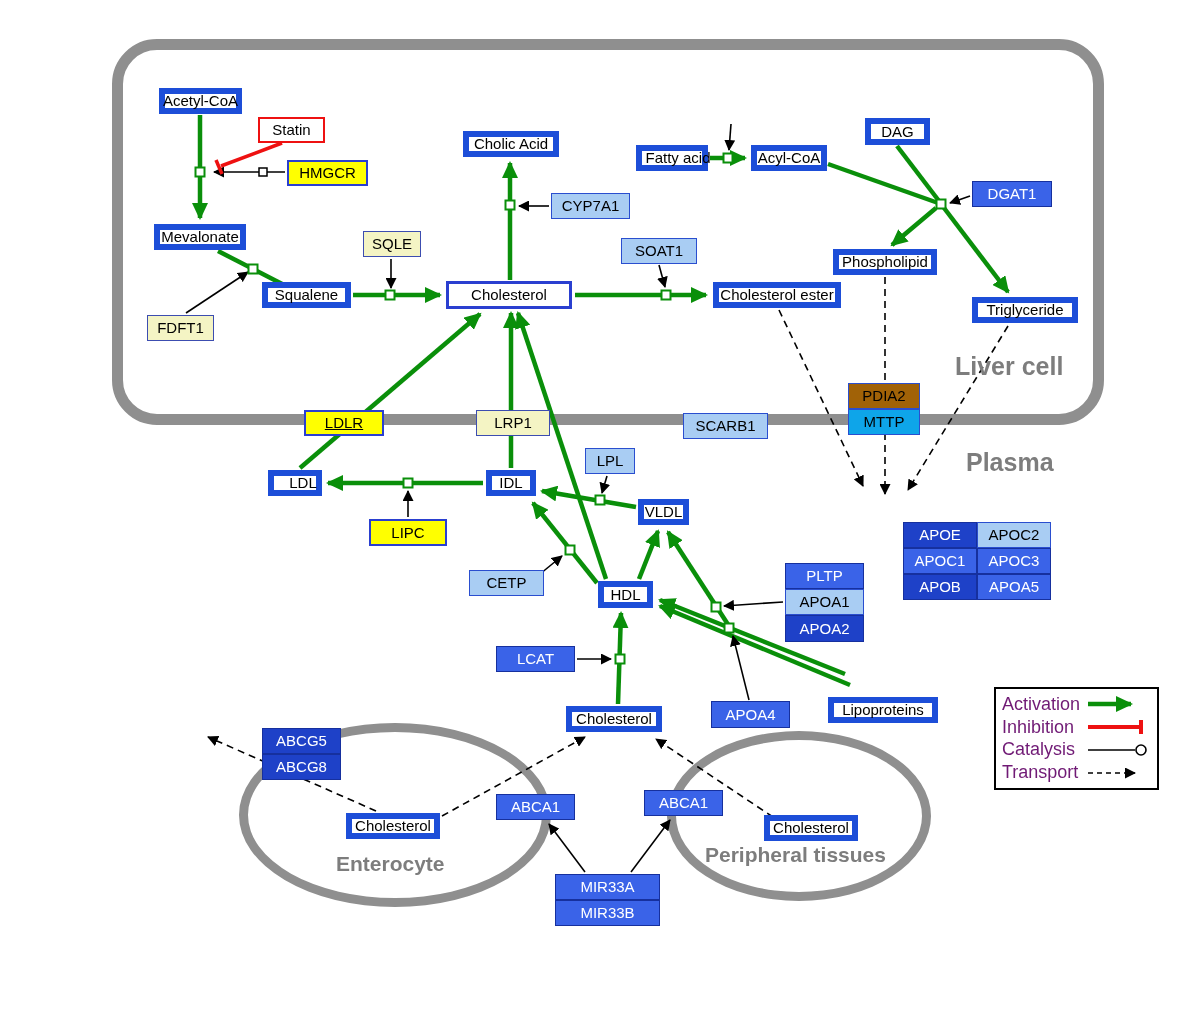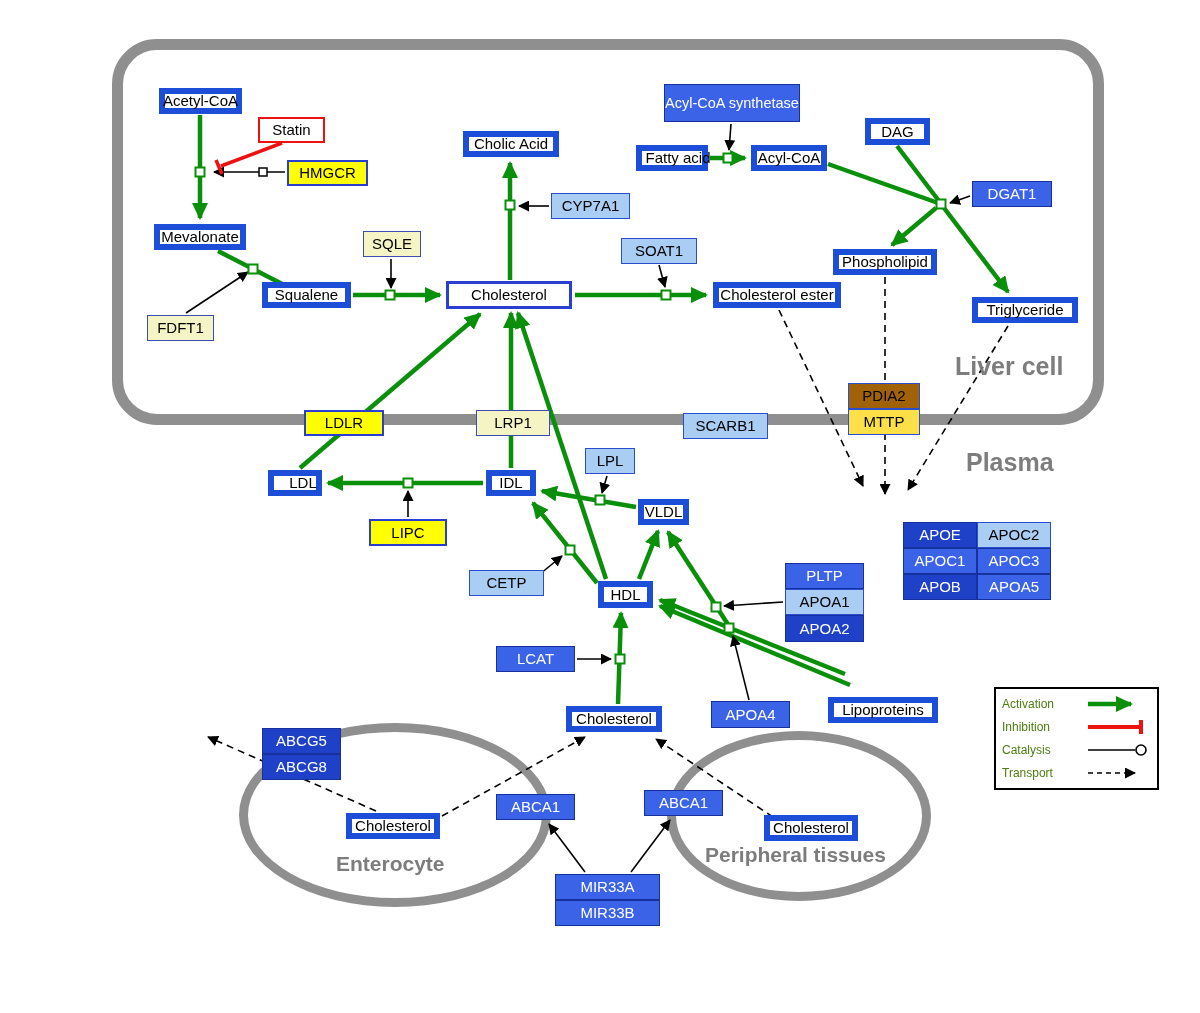--- a/index.html
+++ b/index.html
@@ -13,29 +13,29 @@
         box-sizing:border-box;background:#fff;color:#000;font-size:15px;line-height:16px;
         text-align:center;z-index:3;white-space:nowrap;}
   .wrap{white-space:normal;font-size:14.5px;line-height:17px;}
   .m{border:6px solid #1d4ed8;}
   .m-thick{border:3px solid #2a3fd0;}
   .drug{border:2.5px solid #ee1111;}
   .gy{background:#ffff00;border:2px solid #2a3fd0;}
   .gpy{background:#f4f4c4;border:1.5px solid #3c4db0;}
   .glb{background:#a9cdf3;border:1.5px solid #2a4ecf;}
   .glb-light{background:#a16207;border:1.5px solid #2a4ecf;}
-  .glb2{background:#fde047;border:1.5px solid #2a4ecf;}
+  .glb2{background:#0ea5e9;border:1.5px solid #2a4ecf;}
   .gb{background:#3a63e8;border:1.5px solid #16309e;color:#fff;}
   .gdb{background:#1e41c8;border:1.5px solid #16309e;color:#fff;}
   .comp-label{position:absolute;font-weight:bold;color:#7d7d7d;z-index:3;}
   .legend{position:absolute;left:994px;top:687px;width:165px;height:103px;border:2px solid #000;
           background:#fff;z-index:4;box-sizing:border-box;padding:4px 6px;display:flex;
           flex-direction:column;justify-content:space-around;}
   .leg-row{display:flex;align-items:center;justify-content:space-between;height:20px;}
-  .leg-label{font-size:12px;color:#4d7c0f;}
+  .leg-label{font-size:18px;color:#701a75;}
 </style>
 </head>
 <body>
 
 <div id="stage">
 
   <div class="comp" id="liver-comp" style="left:112px;top:39px;width:992px;height:386px;"></div>
   <div class="comp cell-ellipse" style="left:239px;top:723px;width:312px;height:184px;"></div>
   <div class="comp cell-ellipse" style="left:667px;top:731px;width:264px;height:170px;"></div>
 
@@ -147,23 +147,22 @@
   <div class="node m" style="left:566px;top:706px;width:96px;height:26px;">Cholesterol</div>
   <div class="node m" style="left:828px;top:697px;width:110px;height:26px;">Lipoproteins</div>
   <div class="node m" style="left:346px;top:813px;width:94px;height:26px;">Cholesterol</div>
   <div class="node m" style="left:764px;top:815px;width:94px;height:26px;">Cholesterol</div>
 
   <div class="node gy" style="left:287px;top:160px;width:81px;height:26px;">HMGCR</div>
   <div class="node glb" style="left:551px;top:193px;width:79px;height:26px;">CYP7A1</div>
   <div class="node gpy" style="left:363px;top:231px;width:58px;height:26px;">SQLE</div>
   <div class="node gpy" style="left:147px;top:315px;width:67px;height:26px;">FDFT1</div>
   <div class="node glb" style="left:621px;top:238px;width:76px;height:26px;">SOAT1</div>
-  <div class="node gb wrap" style="left:664px;top:84px;width:136px;height:38px;">Acyl-CoA synthetase</div>
   <div class="node gb" style="left:972px;top:181px;width:80px;height:26px;">DGAT1</div>
-  <div class="node gy" style="left:304px;top:410px;width:80px;height:26px;">LDLR</div>
+  <div class="node gy" style="left:304px;top:410px;width:80px;height:26px;text-decoration:underline;">LDLR</div>
   <div class="node gpy" style="left:476px;top:410px;width:74px;height:26px;">LRP1</div>
   <div class="node glb" style="left:683px;top:413px;width:85px;height:26px;">SCARB1</div>
   <div class="node glb-light" style="left:848px;top:383px;width:72px;height:26px;">PDIA2</div>
   <div class="node glb2" style="left:848px;top:409px;width:72px;height:26px;">MTTP</div>
   <div class="node glb" style="left:585px;top:448px;width:50px;height:26px;">LPL</div>
   <div class="node gy" style="left:369px;top:519px;width:78px;height:27px;">LIPC</div>
   <div class="node glb" style="left:469px;top:570px;width:75px;height:26px;">CETP</div>
   <div class="node gb" style="left:785px;top:563px;width:79px;height:26px;">PLTP</div>
   <div class="node glb" style="left:785px;top:589px;width:79px;height:26px;">APOA1</div>
   <div class="node gdb" style="left:785px;top:615px;width:79px;height:27px;">APOA2</div>

